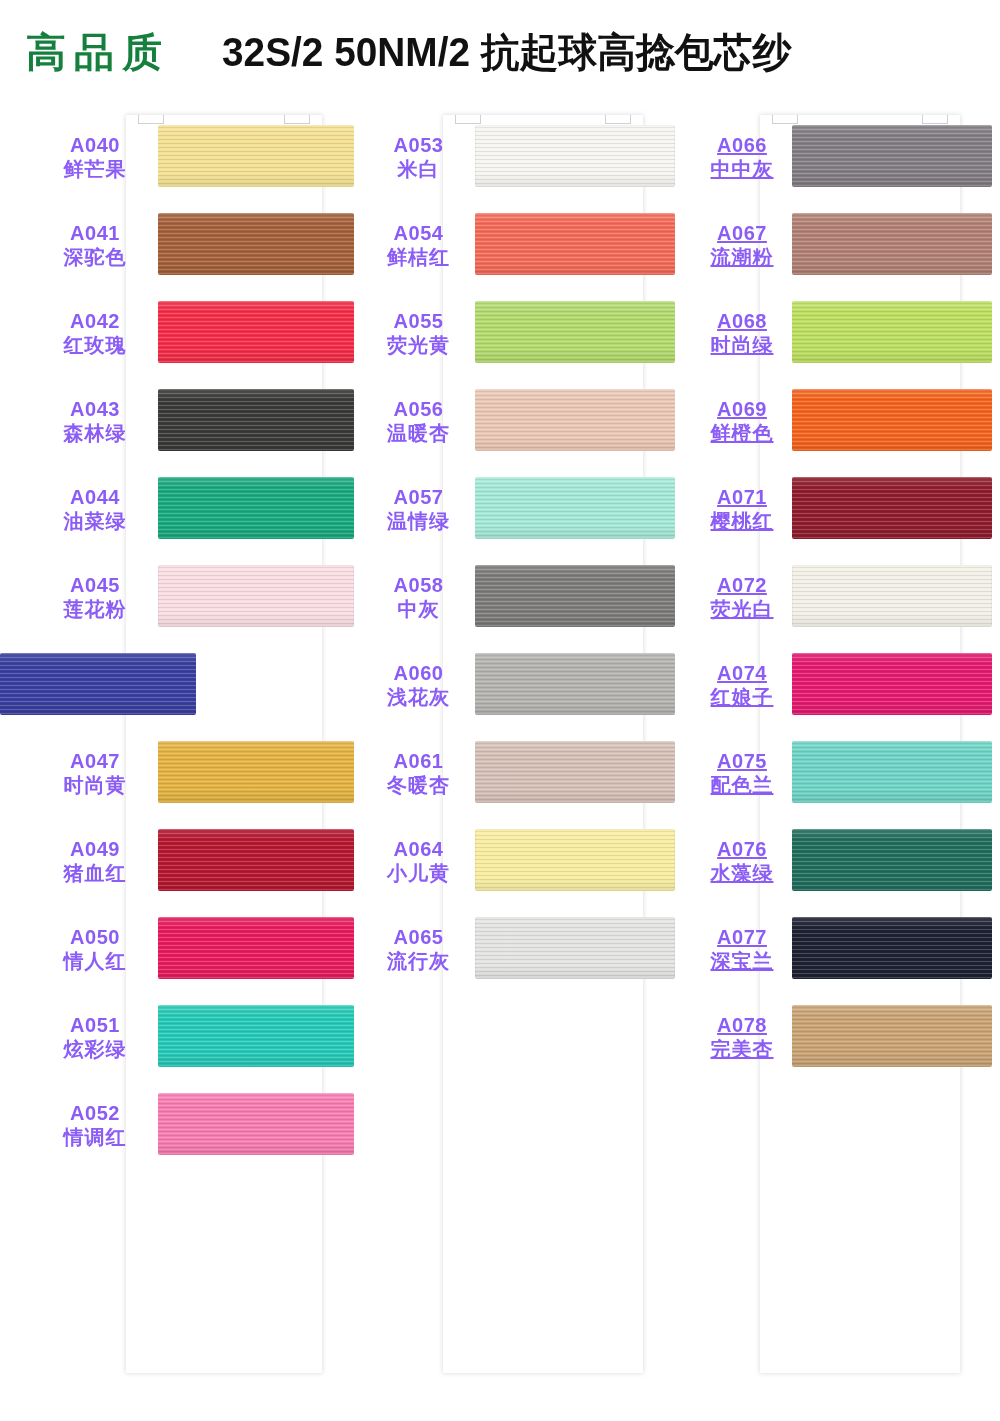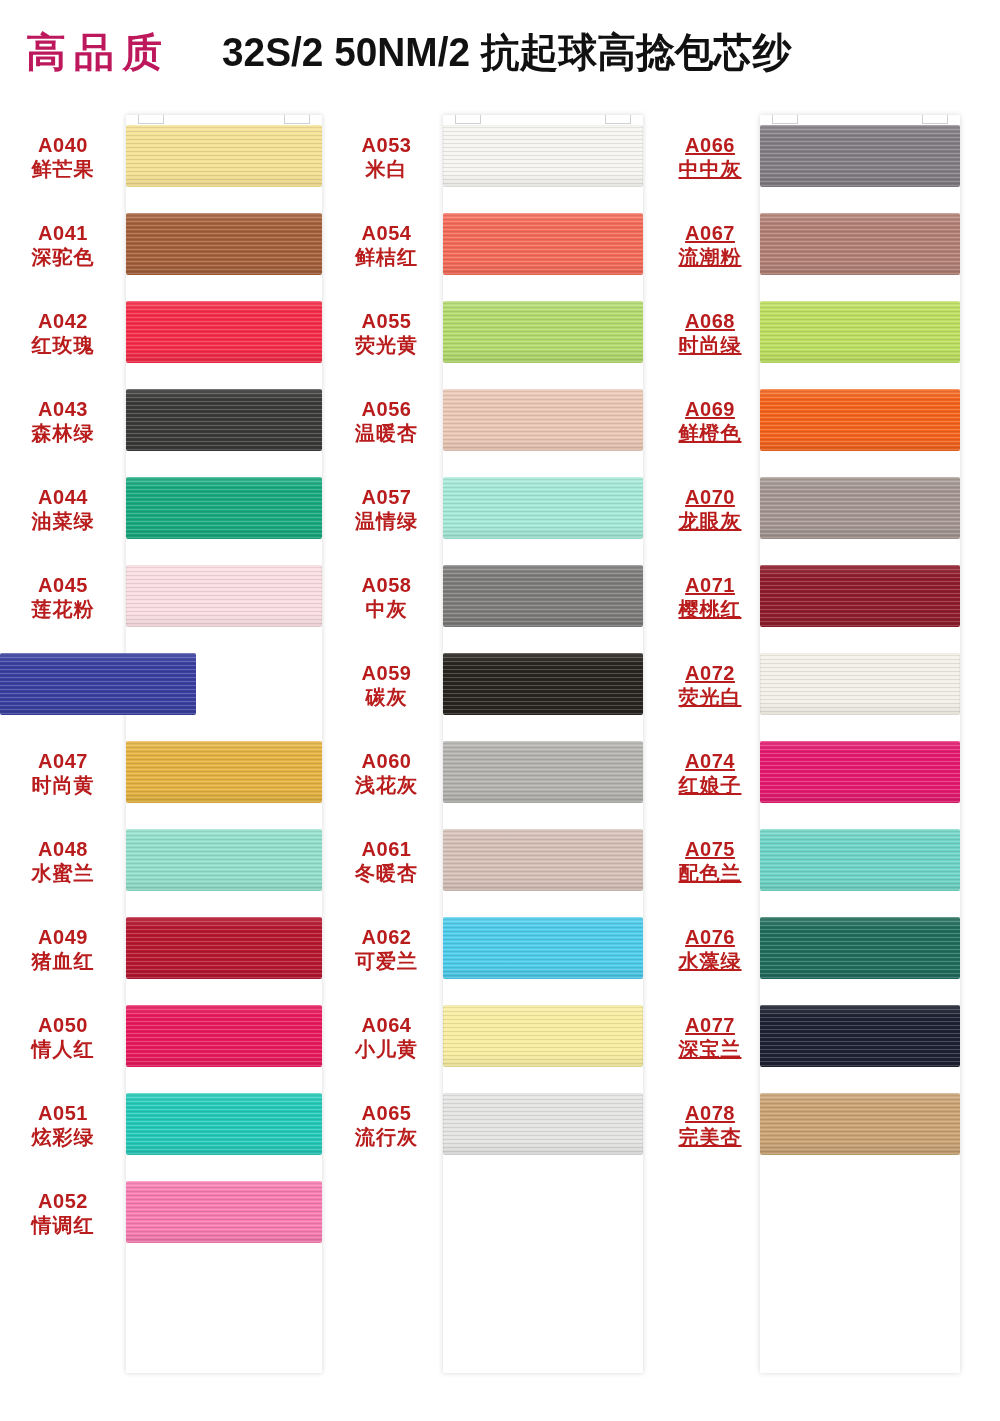--- a/index.html
+++ b/index.html
@@ -21,21 +21,21 @@
     left: 0;
     top: 0;
     width: 1000px;
     height: 104px;
     display: flex;
     align-items: center;
   }
   #title-brand {
     font-size: 40px;
     font-weight: bold;
-    color: #be185d;
+    color: #15803d;
     letter-spacing: 8px;
     margin-left: 26px;
     white-space: nowrap;
   }
   #title-spec {
     font-size: 40px;
     font-weight: bold;
     color: #111111;
     margin-left: 52px;
     letter-spacing: 0px;
@@ -83,23 +83,24 @@
   .row {
     position: relative;
     height: 88px;
     display: flex;
     align-items: center;
   }
   .label {
     width: 126px;
     text-align: center;
     line-height: 1.22;
-    color: #b91c1c;
+    color: #8b5cf6;
     flex: 0 0 auto;
     z-index: 3;
+    margin-left: 32px;
   }
   #column-2 .label { width: 113px; text-align: center; }
   #column-3 .label { width: 100px; text-decoration: underline; }
 
   .code {
     font-size: 20px;
     font-weight: bold;
     letter-spacing: 0.5px;
     display: block;
   }
@@ -237,29 +238,20 @@
         <div class="label">
           <span class="code">A047</span>
           <span class="name">时尚黄</span>
         </div>
         <div class="swatch-wrap">
           <div class="swatch" style="background: rgb(227, 178, 64);"></div>
         </div>
       </div>
       <div class="row">
         <div class="label">
-          <span class="code">A048</span>
-          <span class="name">水蜜兰</span>
-        </div>
-        <div class="swatch-wrap">
-          <div class="swatch" style="background: rgb(145, 223, 203);"></div>
-        </div>
-      </div>
-      <div class="row">
-        <div class="label">
           <span class="code">A049</span>
           <span class="name">猪血红</span>
         </div>
         <div class="swatch-wrap">
           <div class="swatch" style="background: rgb(181, 23, 47);"></div>
         </div>
       </div>
       <div class="row">
         <div class="label">
           <span class="code">A050</span>
@@ -345,52 +337,34 @@
         <div class="label">
           <span class="code">A058</span>
           <span class="name">中灰</span>
         </div>
         <div class="swatch-wrap">
           <div class="swatch" style="background: rgb(125, 123, 122);"></div>
         </div>
       </div>
       <div class="row">
         <div class="label">
-          <span class="code">A059</span>
-          <span class="name">碳灰</span>
-        </div>
-        <div class="swatch-wrap">
-          <div class="swatch" style="background: rgb(39, 36, 32);"></div>
-        </div>
-      </div>
-      <div class="row">
-        <div class="label">
           <span class="code">A060</span>
           <span class="name">浅花灰</span>
         </div>
         <div class="swatch-wrap">
           <div class="swatch" style="background: rgb(179, 178, 175);"></div>
         </div>
       </div>
       <div class="row">
         <div class="label">
           <span class="code">A061</span>
           <span class="name">冬暖杏</span>
         </div>
         <div class="swatch-wrap">
           <div class="swatch" style="background: rgb(213, 192, 183);"></div>
-        </div>
-      </div>
-      <div class="row">
-        <div class="label">
-          <span class="code">A062</span>
-          <span class="name">可爱兰</span>
-        </div>
-        <div class="swatch-wrap">
-          <div class="swatch" style="background: rgb(76, 203, 234);"></div>
         </div>
       </div>
       <div class="row">
         <div class="label">
           <span class="code">A064</span>
           <span class="name">小儿黄</span>
         </div>
         <div class="swatch-wrap">
           <div class="swatch pale" style="background: rgb(248, 237, 161);"></div>
         </div>
@@ -444,29 +418,20 @@
         <div class="label">
           <span class="code">A069</span>
           <span class="name">鲜橙色</span>
         </div>
         <div class="swatch-wrap">
           <div class="swatch" style="background: rgb(244, 99, 28);"></div>
         </div>
       </div>
       <div class="row">
         <div class="label">
-          <span class="code">A070</span>
-          <span class="name">龙眼灰</span>
-        </div>
-        <div class="swatch-wrap">
-          <div class="swatch" style="background: rgb(164, 150, 144);"></div>
-        </div>
-      </div>
-      <div class="row">
-        <div class="label">
           <span class="code">A071</span>
           <span class="name">樱桃红</span>
         </div>
         <div class="swatch-wrap">
           <div class="swatch" style="background: rgb(142, 28, 45);"></div>
         </div>
       </div>
       <div class="row">
         <div class="label">
           <span class="code">A072</span>

